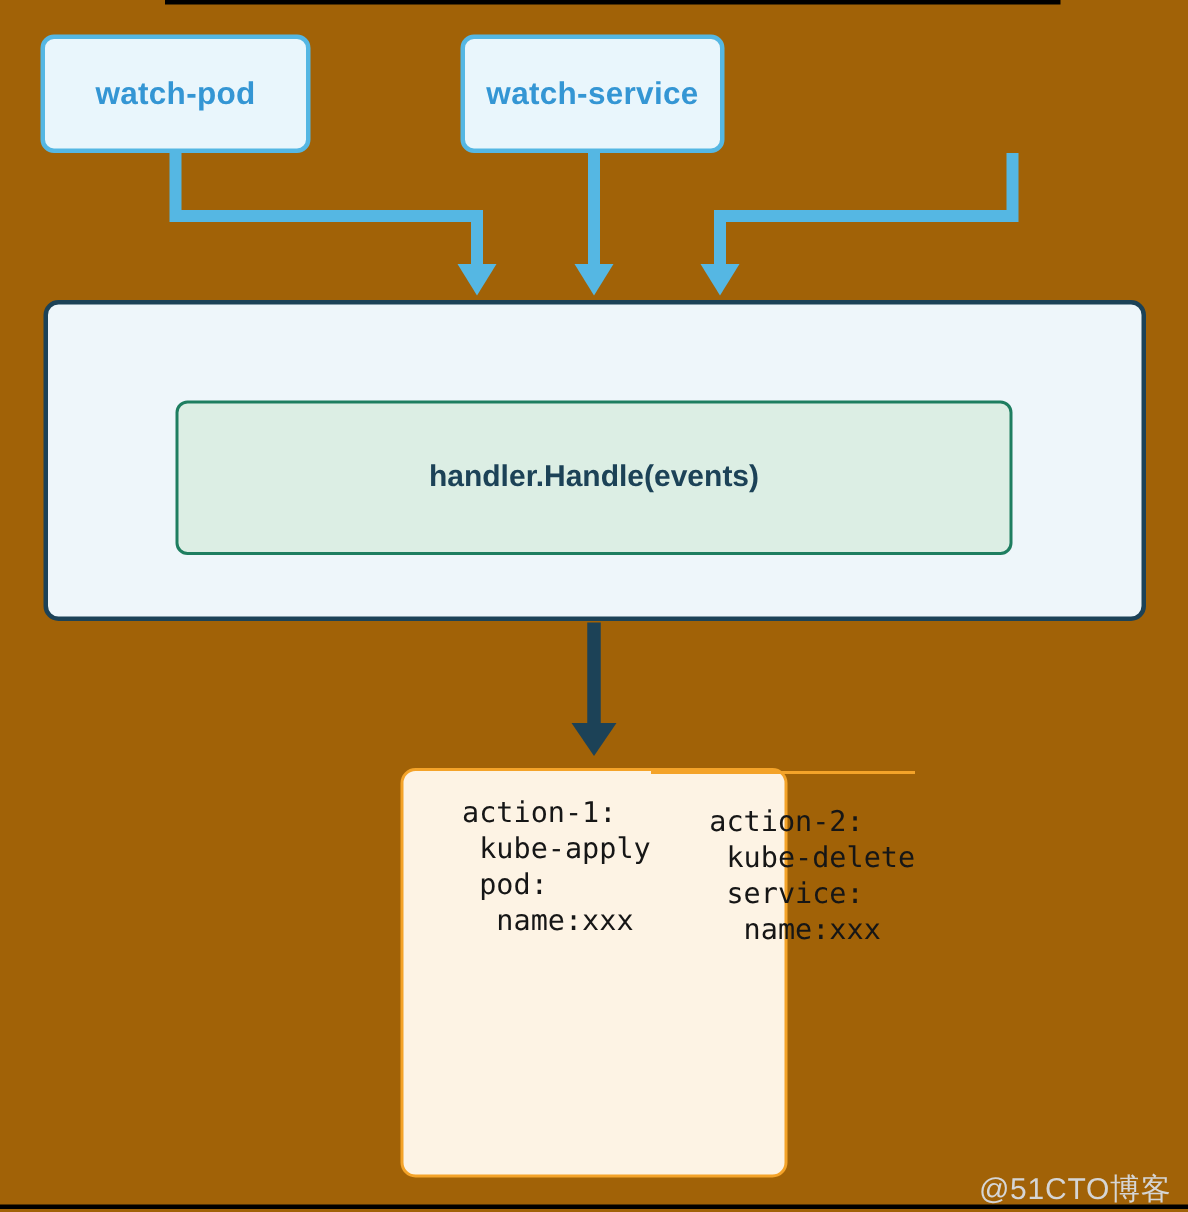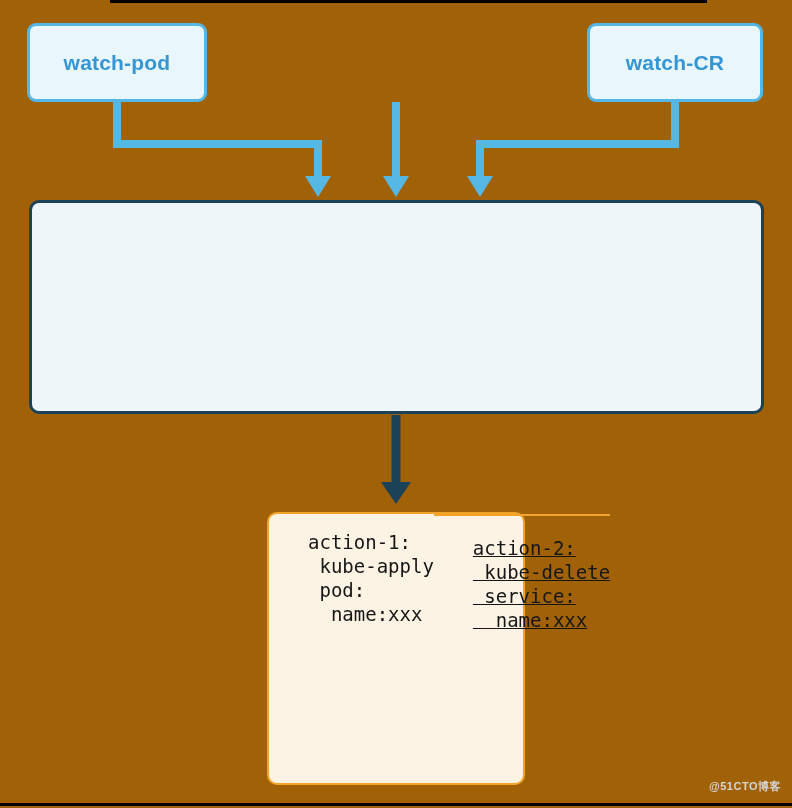--- a/index.html
+++ b/index.html
@@ -99,29 +99,27 @@
     color: #161616;
     padding: 16px 0 0 39px;
     height: 131px;
     white-space: pre;
   }
   .action-section.second {
     border-top: 2px solid #f4a329;
     flex: 1;
     padding-top: 20px;
     height: auto;
-    text-decoration: underline;
   }
   .watermark {
     position: absolute;
     right: 11px; top: 779px;
-    font-size: 11px;
+    font-size: 20px;
     color: #d5d5d5;
     letter-spacing: 0.5px;
-    font-weight: bold;
   }
 </style>
 </head>
 <body>
 
 <div class="canvas">
 
   <div class="top-line"></div>
 
   <svg class="arrow-layer" width="792" height="808" viewBox="0 0 792 808" xmlns="http://www.w3.org/2000/svg">
@@ -140,26 +138,29 @@
     <g>
       <path d="M396,415 L396,484" fill="none" stroke-width="9" stroke="#1c4257"></path>
       <polygon points="381,482 411,482 396,504" fill="#1c4257"></polygon>
     </g>
   </svg>
 
   <div class="watch-box watch-pod">
     <span class="label">watch-pod</span>
   </div>
 
-
-  <div class="watch-box watch-cr">
-    <span class="label">watch-CR</span>
+  <div class="watch-box watch-service">
+    <span class="label">watch-service</span>
   </div>
 
+
   <div class="sdk-box">
+    <div class="handler-box">
+      <span class="label">handler.Handle(events)</span>
+    </div>
   </div>
 
   <div class="actions-box">
     <pre class="action-section">action-1:
  kube-apply
  pod:
   name:xxx</pre>
     <pre class="action-section second">action-2:
  kube-delete
  service:

